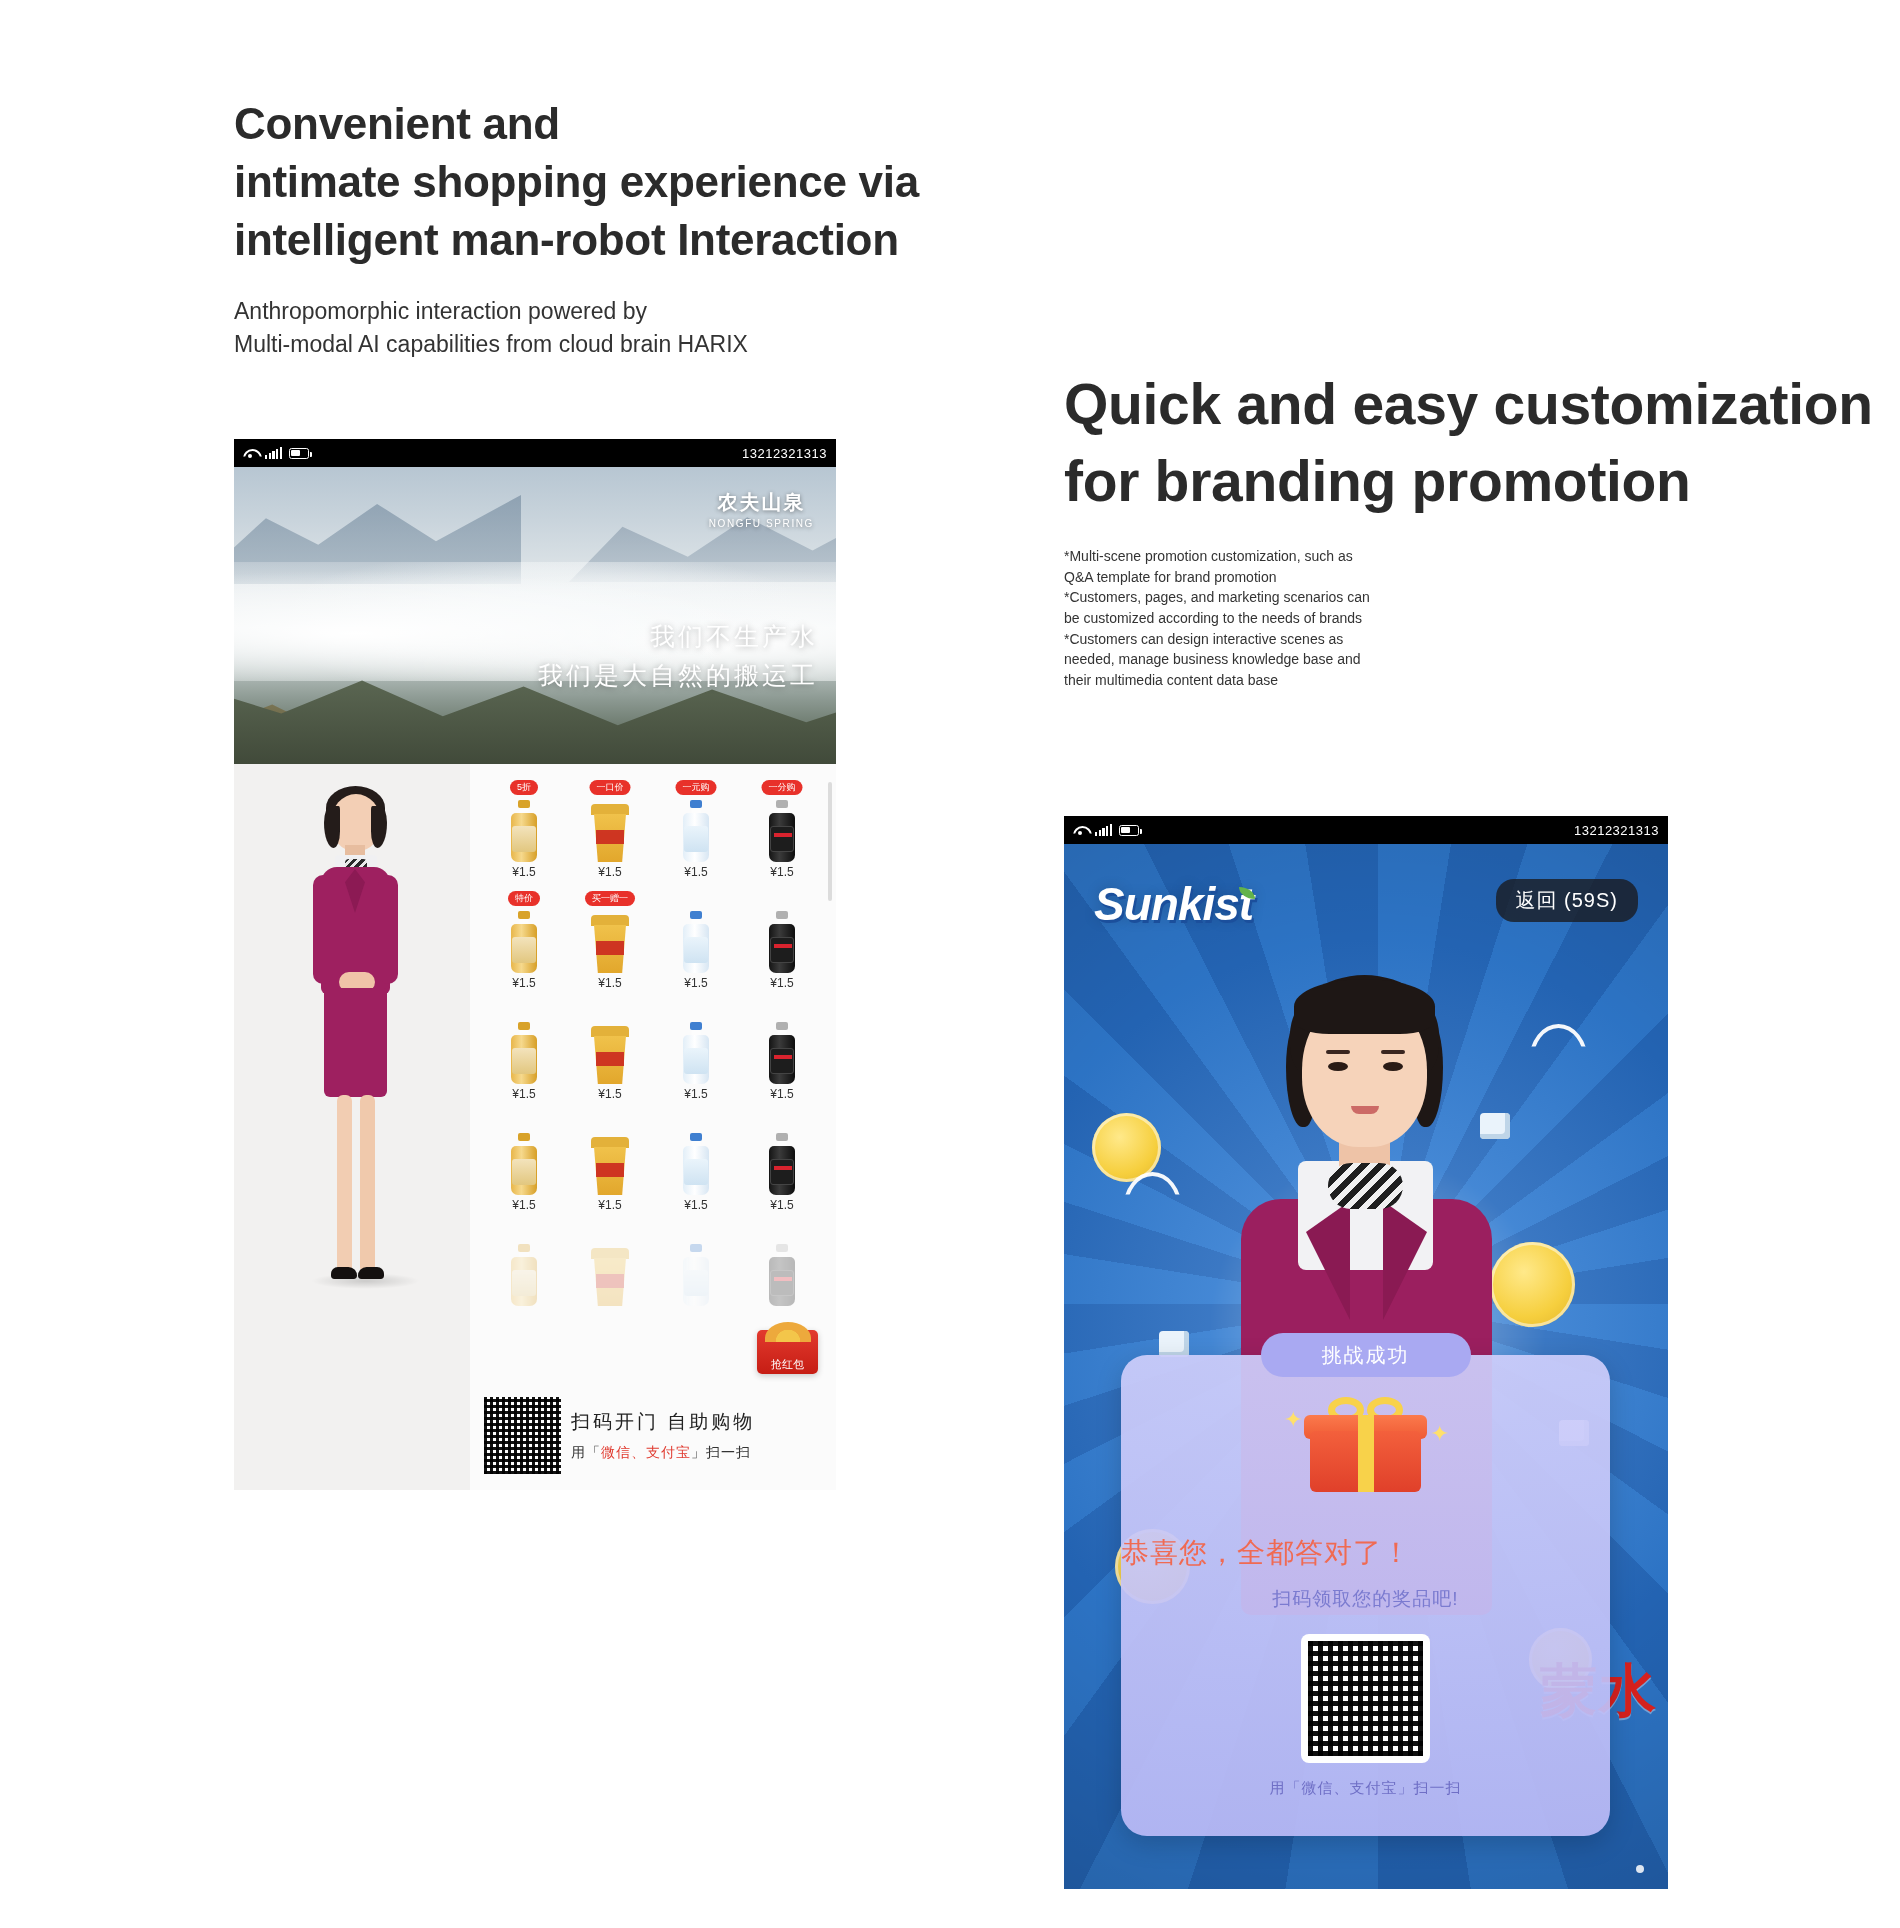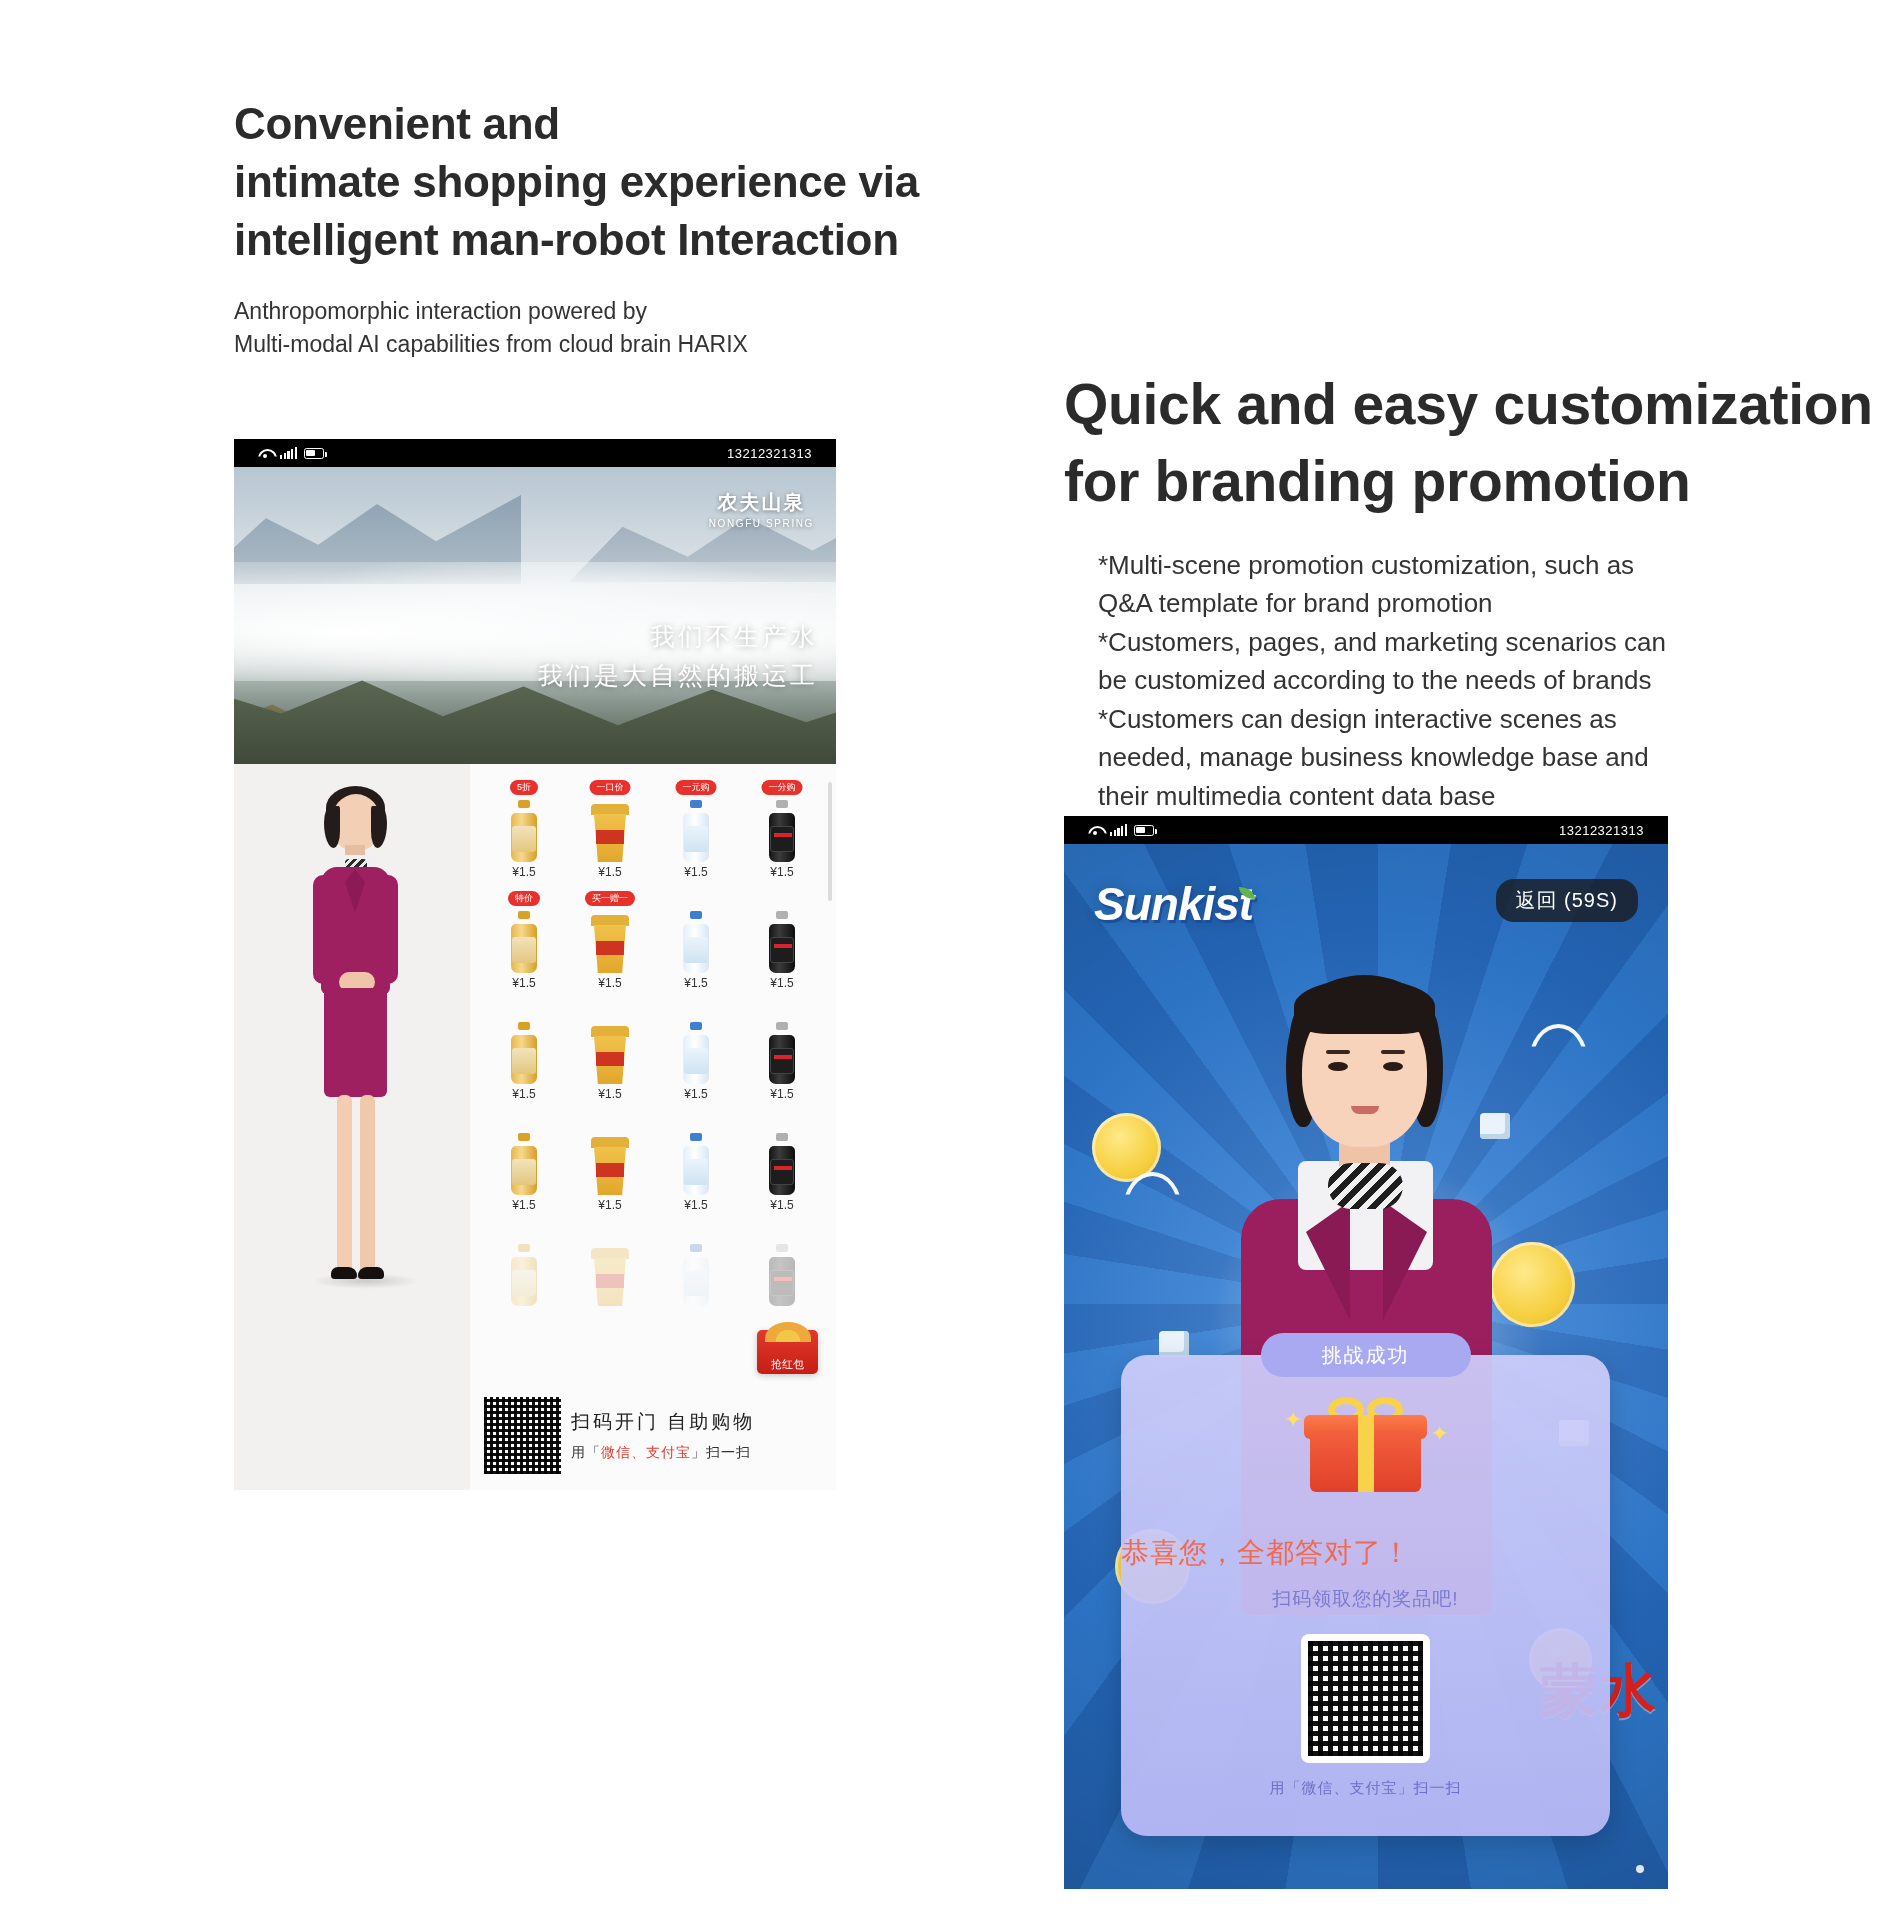--- a/index.html
+++ b/index.html
@@ -49,21 +49,21 @@
     width: 602px;
     height: 1051px;
     background: #f1f1f0;
     overflow: hidden;
   }
   .statusbar {
     height: 28px;
     background: #000;
     display: flex;
     align-items: center;
-    padding: 0 24px;
+    padding: 0 9px;
     color: #fff;
     font-size: 13px;
   }
   .sb-icons { display: flex; align-items: center; gap: 7px; }
   .sb-right { margin-left: auto; font-size: 13px; letter-spacing: 0.5px; }
   .wifi-ic { width: 15px; height: 11px; position: relative; }
   .wifi-ic::before{
     content:""; position:absolute; left:0; top:1px; width:15px; height:15px;
     border:2.2px solid #fff; border-radius:50%;
     clip-path: polygon(0 0,100% 0,100% 42%,0 42%);
@@ -244,21 +244,21 @@
 
   
   .right-col {
     position:absolute; left:1064px; top:366px; width:752px;
   }
   .headline-r {
     font-size:57px; line-height:1.35; color:#2b2b2b; font-weight:600;
     margin:0; letter-spacing:-0.3px; white-space:nowrap;
   }
   .bullets {
-    margin-top:26px; font-size:26px; line-height:1.48; color:#333;margin-left:34px;
+    margin-top:26px; font-size:14px; line-height:1.48; color:#333;
   }
   .bullets div { white-space:nowrap; }
 
   
   .kiosk-right {
     position:absolute; left:1064px; top:816px; width:604px; height:1073px;
     overflow:hidden; background:#1f62b8;
   }
   .sun-bg {
     position:absolute; inset:28px 0 0 0;

